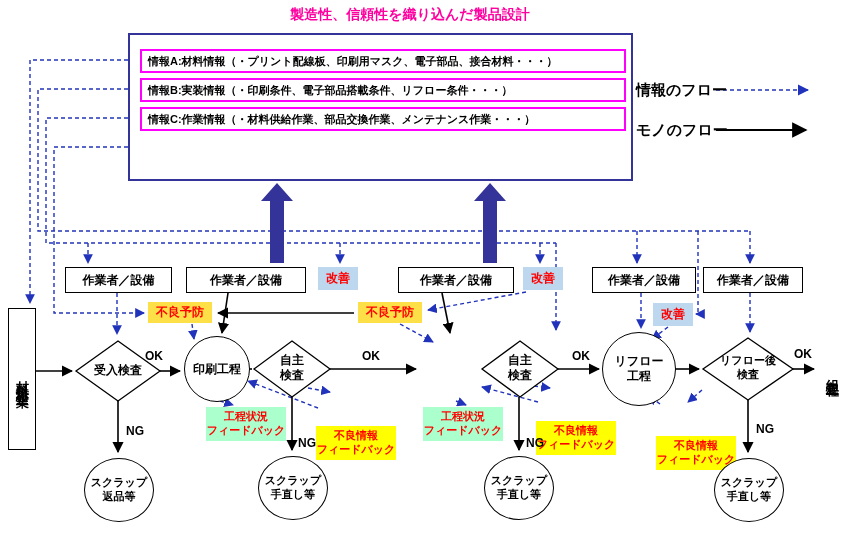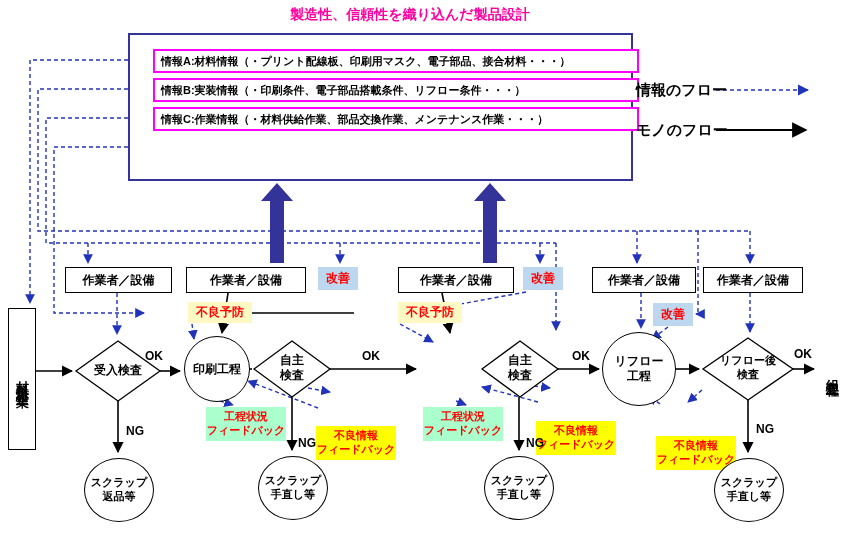--- a/index.html
+++ b/index.html
@@ -4,25 +4,25 @@
 <style>
   html,body{margin:0;padding:0;background:#fff;}
   #stage{position:relative;width:850px;height:540px;background:#fff;overflow:hidden;
          font-family:"Liberation Sans","DejaVu Sans",sans-serif;color:#000;}
   .abs{position:absolute;}
   .ctr{display:flex;align-items:center;justify-content:center;text-align:center;}
   .ml{white-space:pre-line;line-height:1.25;}
   .title{font-size:14px;font-weight:bold;color:#FF00A0;text-align:center;}
   .infobox{border:2px solid #333399;background:#fff;}
   .irow{border:2px solid #FF00FF;background:#fff;font-size:11px;font-weight:bold;
-        display:flex;align-items:center;padding-left:6px;margin-left:13px;}
+        display:flex;align-items:center;padding-left:6px;}
   .legend{font-size:15px;font-weight:bold;text-align:center;}
   .wbox{border:1px solid #000;background:#fff;font-size:12px;font-weight:bold;}
   .kaizen{background:#BDD7EE;color:#FF0000;font-size:12px;font-weight:bold;}
-  .prev{background:#fef9c3;color:#FF0000;font-size:12px;font-weight:bold;margin-left:40px;}
+  .prev{background:#fde047;color:#FF0000;font-size:12px;font-weight:bold;}
   .fbg{background:#AAFFCC;color:#FF0000;font-size:11px;font-weight:bold;}
   .fby{background:#FFFF00;color:#FF0000;font-size:11px;font-weight:bold;margin-top:32px;}
   .circle{border:1px solid #000;border-radius:50%;background:#fff;font-size:12px;font-weight:bold;}
   .scrap{font-size:11px;}
   .dlabel{font-size:12px;font-weight:bold;background:transparent;}
   .okng{font-size:12px;font-weight:bold;}
   .vert{writing-mode:vertical-rl;text-orientation:upright;}
   .supplier{border:1px solid #000;background:#fff;font-size:13px;font-weight:bold;letter-spacing:3px;}
   .assembly{font-size:13px;font-weight:bold;letter-spacing:2px;}
 </style>

